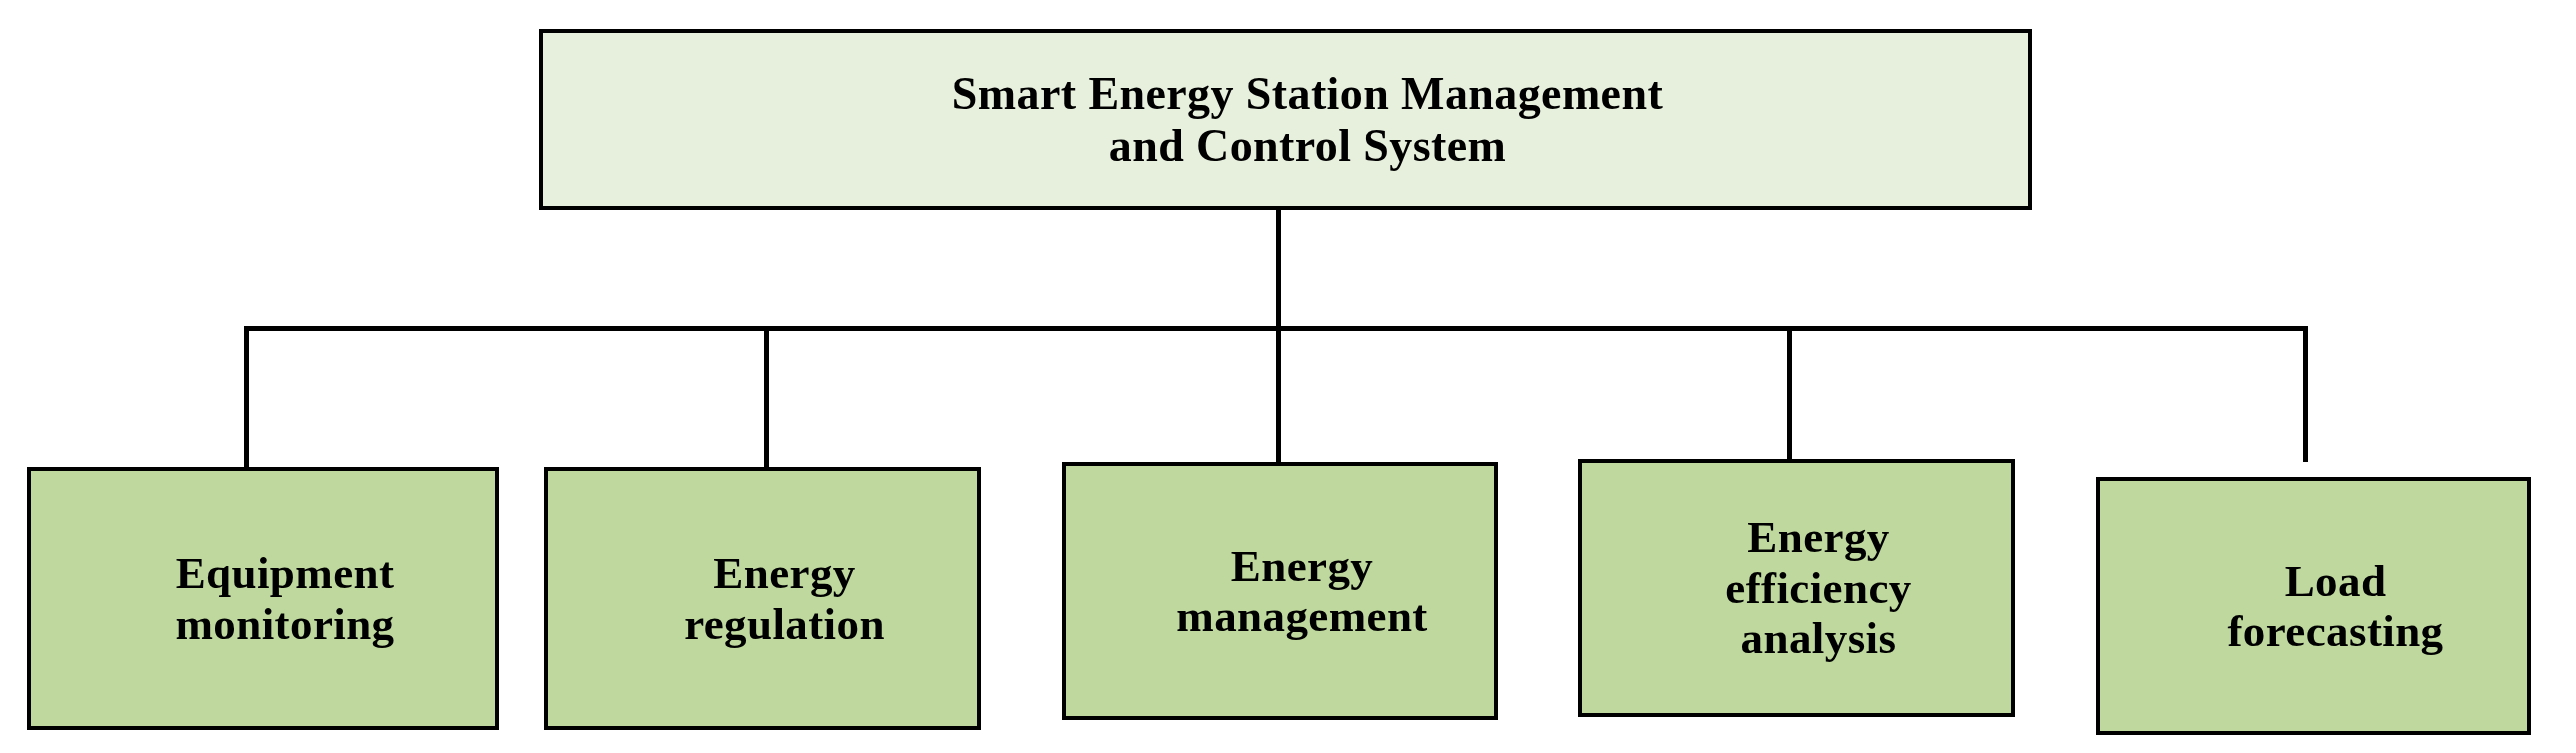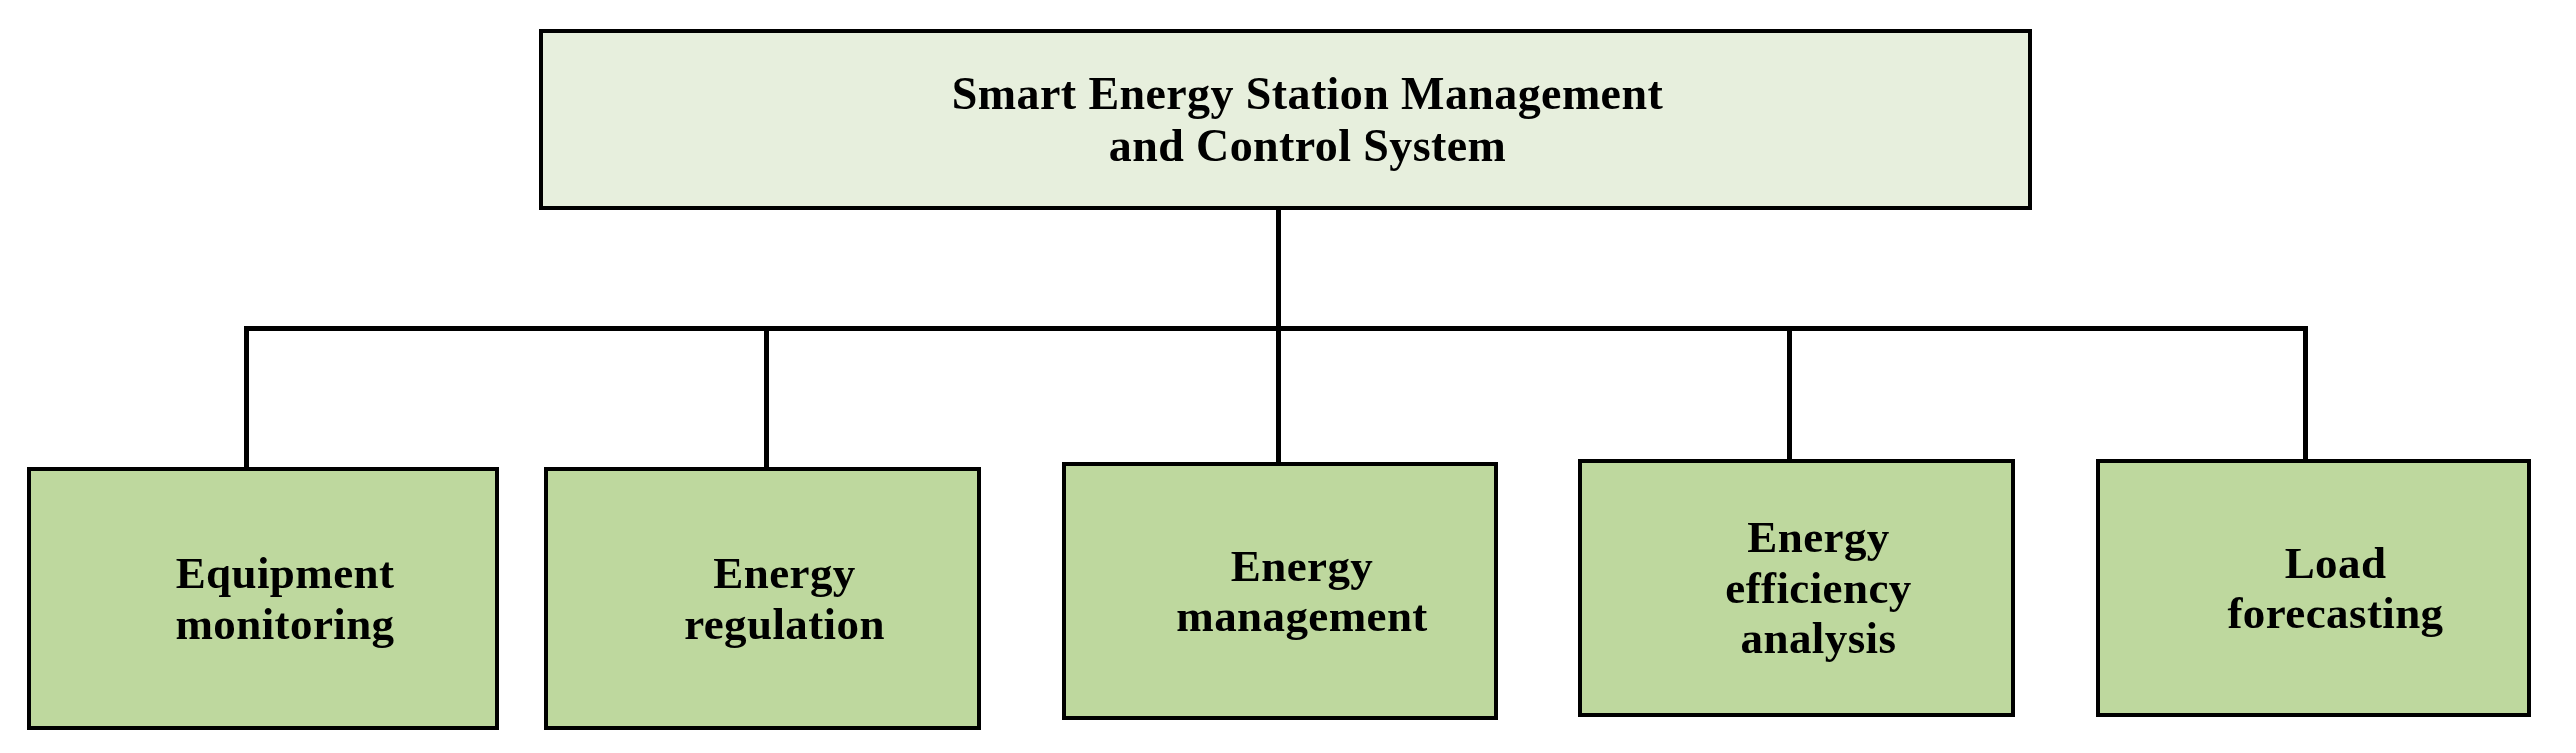--- a/index.html
+++ b/index.html
@@ -72,21 +72,21 @@
     height: 258px;
   }
   #node-energy-efficiency-analysis {
     left: 1578px;
     top: 459px;
     width: 437px;
     height: 258px;
   }
   #node-load-forecasting {
     left: 2096px;
-    top: 459px;
+    top: 477px;
     width: 435px;
     height: 258px;
   }
 
   
   .connector {
     position: absolute;
     background: #000000;
   }
   .v-line { width: 5.1px; }

